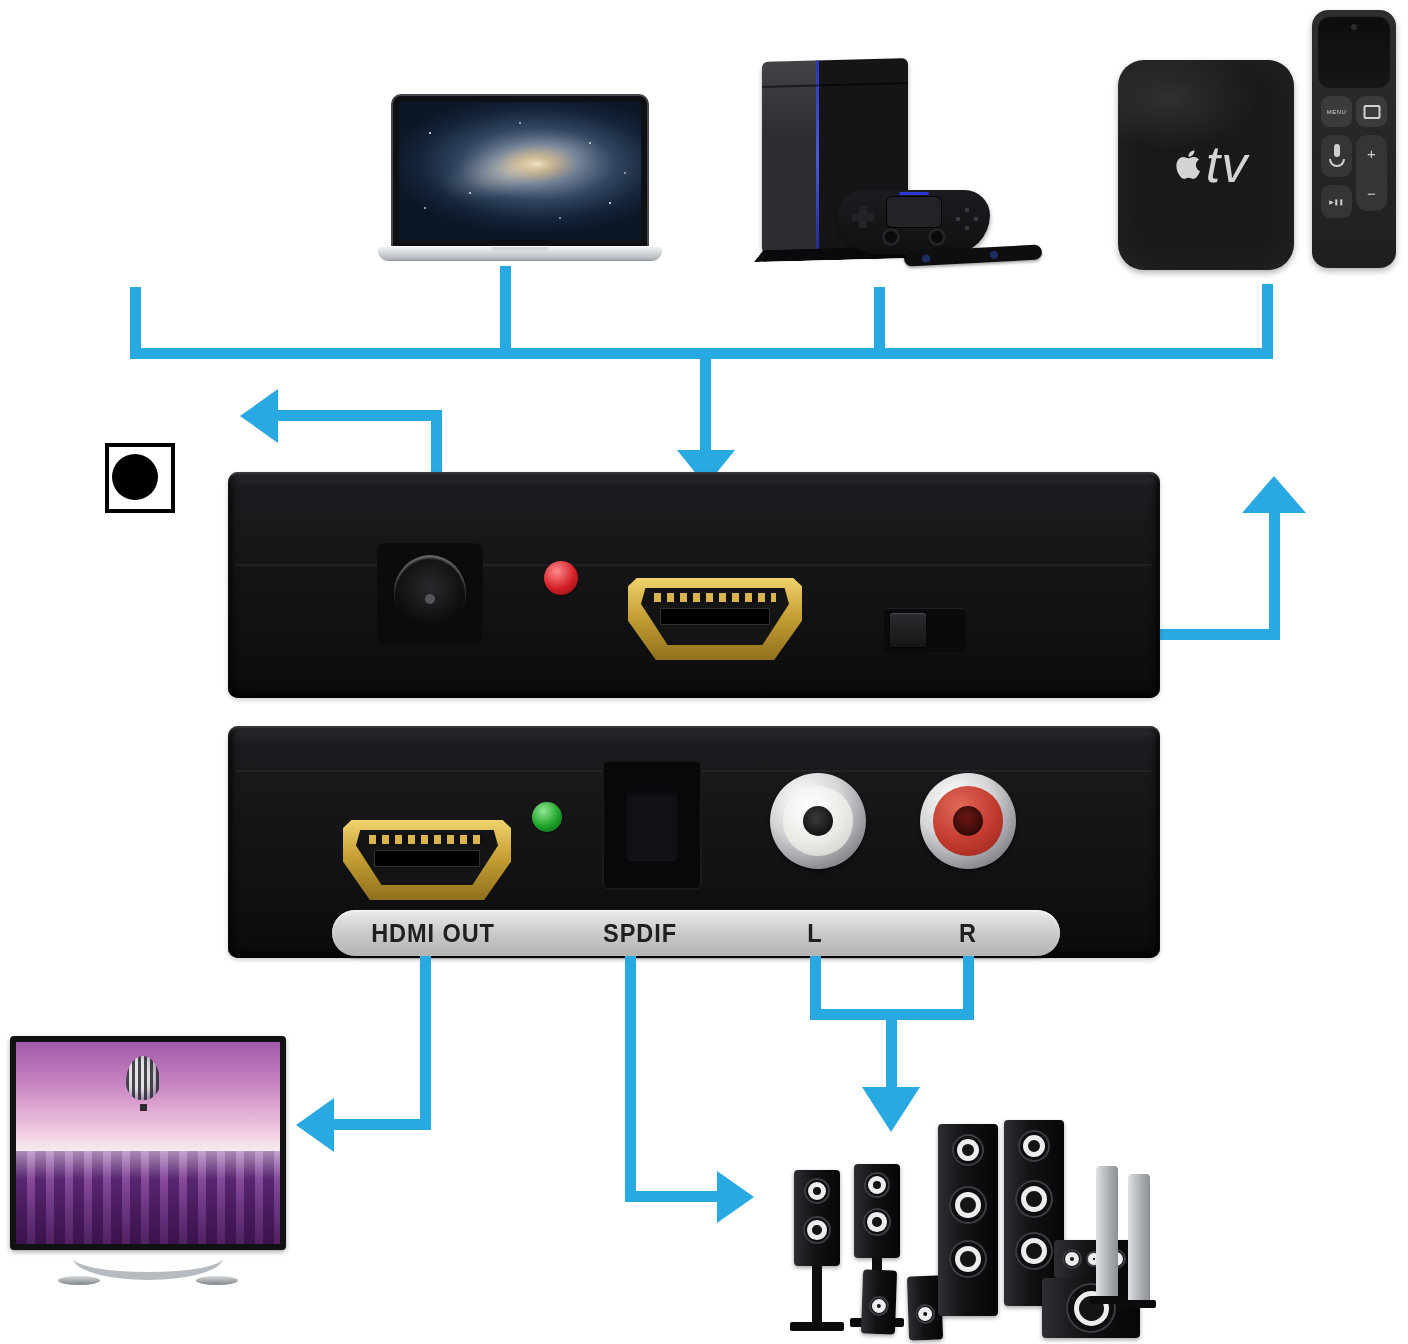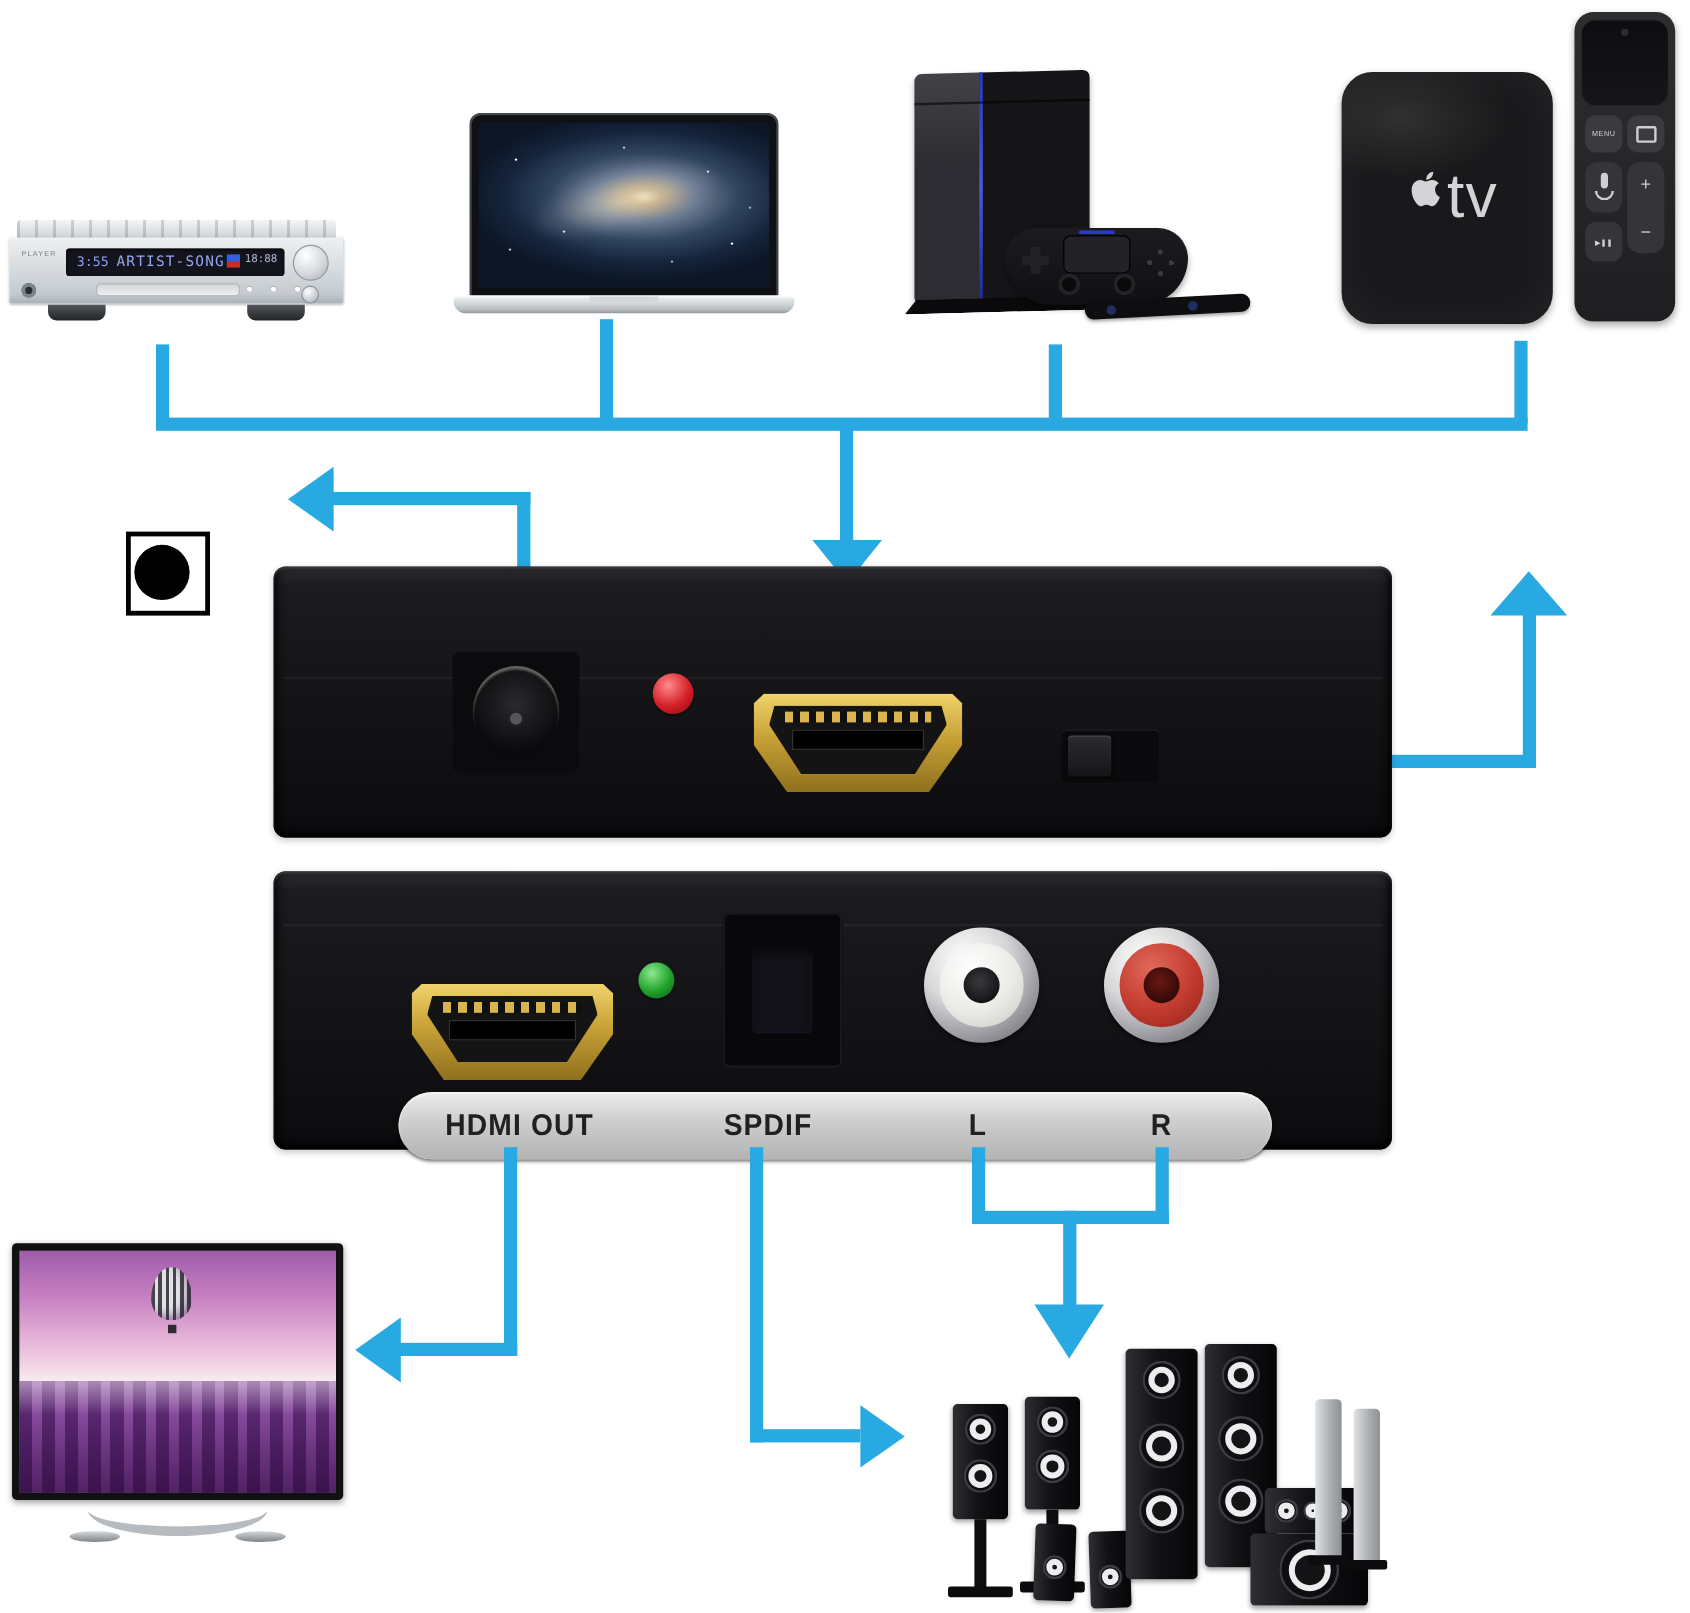--- a/index.html
+++ b/index.html
@@ -69,53 +69,20 @@
     border:5px solid #ededef;box-sizing:border-box;}
   .spk-box{position:absolute;background:linear-gradient(90deg,#2e2e33,#121215 45%,#060608);border-radius:4px;
     box-shadow:0 2px 4px rgba(0,0,0,.35);}
   .noselect{user-select:none;}
 </style>
 </head>
 <body>
 
 <div id="canvas" class="noselect">
 
-  <div class="abs" style="left:8px;top:183px;width:278px;height:84px;">
-    <div class="abs" style="left:6px;top:0;right:6px;height:16px;border-radius:4px 4px 0 0;
-      background:linear-gradient(180deg,#f4f6f7,#ccd1d5), repeating-linear-gradient(90deg, rgba(0,0,0,.14) 0 3px, rgba(0,0,0,0) 3px 15px);
-      background-blend-mode:multiply;"></div>
-    <div class="abs" style="left:0;top:15px;right:0;height:55px;
-      background:linear-gradient(180deg,#eef1f3,#c4cacf 85%,#aab1b7);border-radius:3px;box-shadow:0 1px 2px rgba(0,0,0,.25);">
-      <div class="abs" style="left:10px;top:11px;font-size:6px;letter-spacing:1px;color:#7b838a;">PLAYER</div>
-      <div class="abs" style="left:47px;top:9px;width:182px;height:23px;background:#14141d;border-radius:3px;
-        box-shadow:inset 0 1px 3px #000;">
-        <span class="abs" style="left:9px;top:5px;font-family:'DejaVu Sans Mono',monospace;font-size:11px;color:#8ba0ea;">3:55</span>
-        <span class="abs" style="left:42px;top:4px;font-family:'DejaVu Sans Mono',monospace;font-size:12px;letter-spacing:1px;color:#93a7f0;">ARTIST-SONG</span>
-        <span class="abs" style="left:134px;top:5px;width:11px;height:11px;
-          background:linear-gradient(180deg,#3c5cd0 0 50%, #c23028 50% 100%);"></span>
-        <span class="abs" style="right:6px;top:4px;font-family:'DejaVu Sans Mono',monospace;font-size:9px;color:#c9d0f2;opacity:.85;">18:88</span>
-      </div>
-      <div class="abs" style="right:12px;top:6px;width:28px;height:28px;border-radius:50%;
-        background:radial-gradient(circle at 35% 28%,#ffffff,#d7dbdf 55%,#a6adb3);border:1px solid #949ca3;"></div>
-      <div class="abs" style="right:20px;top:40px;width:13px;height:13px;border-radius:50%;
-        background:radial-gradient(circle at 35% 30%,#fff,#bfc5ca 70%);border:1px solid #8c9499;"></div>
-      <div class="abs" style="left:10px;top:38px;width:12px;height:12px;border-radius:50%;
-        background:#2a2d30;box-shadow:inset 0 0 0 3px #7e868c;"></div>
-      <div class="abs" style="left:72px;top:38px;width:118px;height:9px;border-radius:4px;
-        background:linear-gradient(180deg,#d2d6da,#eef0f2);border:1px solid #b3b9bd;"></div>
-      <div class="abs" style="left:194px;top:39px;width:52px;height:8px;
-        background:radial-gradient(circle 4px at 6px 4px,#ffffff 45%,#9aa1a7 60%,transparent 62%),
-                   radial-gradient(circle 4px at 26px 4px,#ffffff 45%,#9aa1a7 60%,transparent 62%),
-                   radial-gradient(circle 4px at 46px 4px,#ffffff 45%,#9aa1a7 60%,transparent 62%);"></div>
-    </div>
-    <div class="abs" style="left:32px;bottom:0;width:48px;height:13px;border-radius:0 0 7px 7px;
-      background:linear-gradient(180deg,#53575b,#212427);"></div>
-    <div class="abs" style="right:32px;bottom:0;width:48px;height:13px;border-radius:0 0 7px 7px;
-      background:linear-gradient(180deg,#53575b,#212427);"></div>
-  </div>
 
   <div class="abs" style="left:378px;top:94px;width:284px;height:170px;">
     <div class="abs" style="left:13px;top:0;width:258px;height:152px;
       background:#0e1014;border:2px solid #45484c;border-bottom:none;border-radius:10px 10px 0 0;padding:6px;box-sizing:border-box;">
       <div class="abs" style="inset:6px;border-radius:3px;overflow:hidden;
         background:radial-gradient(ellipse 150px 70px at 57% 45%, #f2e3bd 0%, #c3a87b 9%, #6d7d94 28%, #32455f 52%, #15243c 78%, #0c1626 100%);">
         <div class="abs" style="left:18%;top:28%;width:64%;height:38%;border-radius:50%;
           background:radial-gradient(ellipse at 50% 50%, rgba(244,230,198,.55), rgba(150,160,180,.18) 55%, transparent 75%);
           transform:rotate(-14deg);filter:blur(3px);"></div>
         <div class="abs" style="left:0;top:0;width:2px;height:2px;background:transparent;border-radius:50%;
@@ -163,21 +130,21 @@
       background:#0e0e11;border-radius:8px;box-shadow:0 2px 3px rgba(0,0,0,.35);">
       <div class="abs" style="left:18px;top:4px;width:8px;height:8px;border-radius:50%;background:#1e2e60;"></div>
       <div class="abs" style="left:86px;top:4px;width:8px;height:8px;border-radius:50%;background:#1e2e60;"></div>
     </div>
   </div>
 
   <div class="abs" style="left:1118px;top:60px;width:176px;height:210px;border-radius:26px;
     background:#19191b;box-shadow:inset 0 0 40px rgba(255,255,255,.05), 0 3px 6px rgba(0,0,0,.3);">
     <div class="abs" style="inset:0;border-radius:26px;
       background:radial-gradient(ellipse 140px 80px at 28% 18%, rgba(255,255,255,.10), transparent 65%);"></div>
-    <div class="abs" style="left:50%;top:50%;transform:translate(-50%,-52%);display:flex;">
+    <div class="abs" style="left:50%;top:50%;transform:translate(-50%,-52%);display:flex;align-items:center;font-style:italic;">
       <svg width="38" height="46" viewBox="0 0 60 72" style="margin-right:4px;">
         <path fill="#d4d4d7" d="M50.8 38.3c-.5-5.7 4.7-8.5 4.9-8.6-2.7-3.9-6.8-4.4-8.3-4.5-3.5-.4-6.9 2.1-8.7 2.1-1.8 0-4.6-2-7.5-2-3.9.1-7.4 2.2-9.4 5.7-4 7-1 17.3 2.9 23 1.9 2.8 4.2 5.9 7.2 5.8 2.9-.1 4-1.9 7.5-1.9s4.5 1.9 7.5 1.8c3.1-.1 5.1-2.8 7-5.6 2.2-3.2 3.1-6.3 3.2-6.5-.1-.1-6.1-2.4-6.3-9.3z"></path>
         <path fill="#d4d4d7" d="M45.9 21.8c1.6-1.9 2.7-4.6 2.4-7.3-2.3.1-5.1 1.5-6.8 3.4-1.5 1.7-2.8 4.5-2.4 7.1 2.6.2 5.2-1.3 6.8-3.2z"></path>
       </svg>
       <span style="font-size:52px;font-weight:500;color:#d4d4d7;letter-spacing:1px;">tv</span>
     </div>
   </div>
 
   <div class="abs" style="left:1312px;top:10px;width:84px;height:258px;border-radius:16px;
     background:linear-gradient(180deg,#2e2e31,#1f1f22);box-shadow:0 3px 6px rgba(0,0,0,.3);">
@@ -273,21 +240,21 @@
   <div class="rca" style="left:770px;top:773px;width:96px;height:96px;">
     <div class="rca-mid" style="background:radial-gradient(circle at 38% 30%,#ffffff,#eaeae6 55%,#c9c9c3);"></div>
     <div class="rca-hole" style="background:radial-gradient(circle at 45% 40%,#3a3a3e,#151517 70%);"></div>
   </div>
 
   <div class="rca" style="left:920px;top:773px;width:96px;height:96px;">
     <div class="rca-mid" style="background:radial-gradient(circle at 38% 30%,#e06a5a,#c23a2e 55%,#8f241c);"></div>
     <div class="rca-hole" style="background:radial-gradient(circle at 45% 40%,#6a1712,#340a08 70%);"></div>
   </div>
 
-  <div class="strip" style="left:332px;top:910px;width:728px;height:56px;">
+  <div class="strip" style="left:332px;top:910px;width:728px;height:46px;">
     <span class="lbl" style="left:101px;font-size:25px;">HDMI OUT</span>
     <span class="lbl" style="left:308px;font-size:25px;">SPDIF</span>
     <span class="lbl" style="left:483px;font-size:25px;">L</span>
     <span class="lbl" style="left:636px;font-size:25px;">R</span>
   </div>
 
   <div class="bl" style="left:420px;top:956px;width:11px;height:174px;"></div>
   <div class="bl" style="left:333px;top:1119px;width:98px;height:11px;"></div>
   <div class="arw a-left" style="left:296px;top:1098px;"></div>
 

